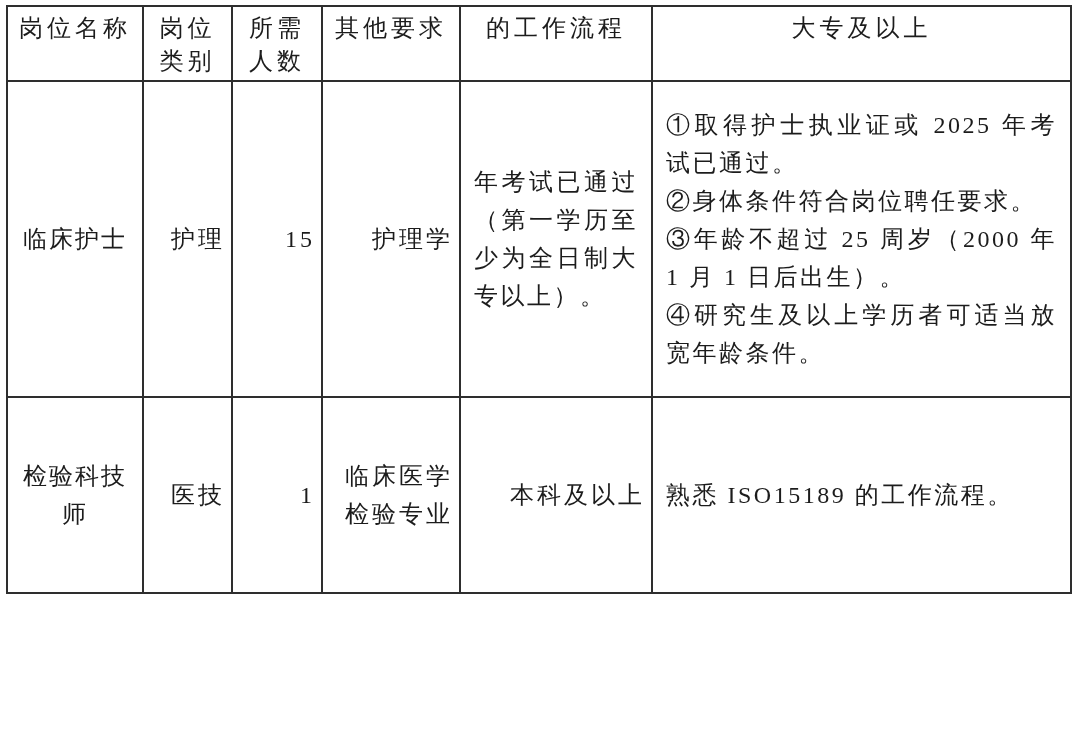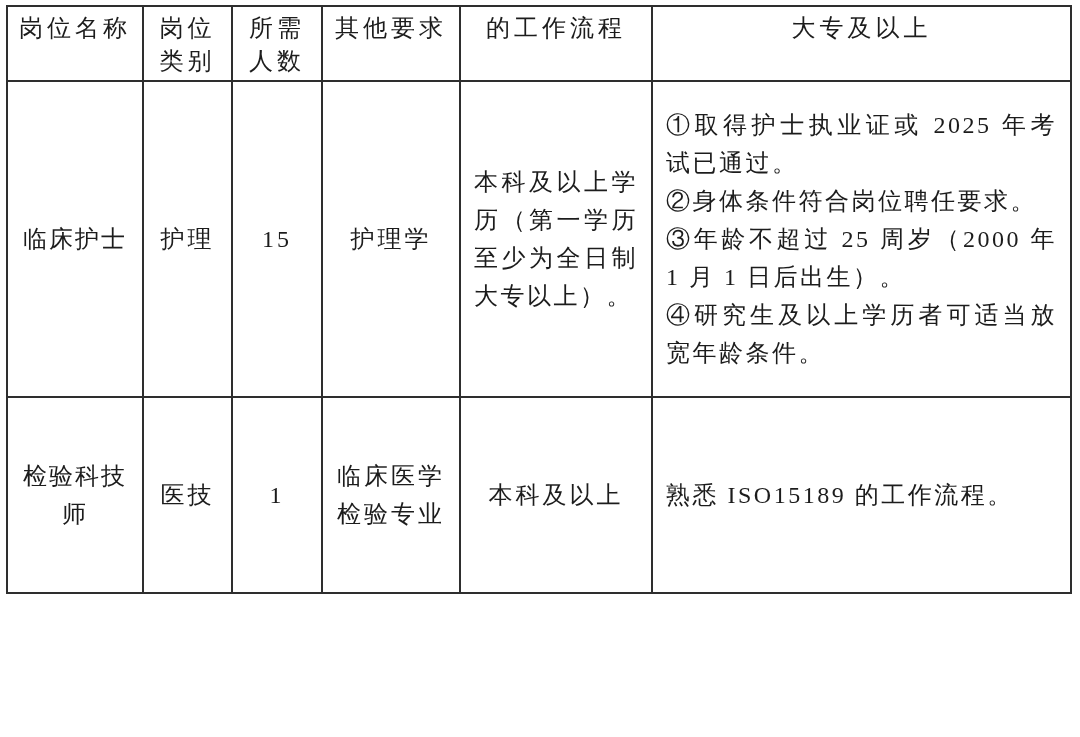--- a/index.html
+++ b/index.html
@@ -40,21 +40,21 @@
     vertical-align: top;
     text-align: center;
     padding: 5px 4px 2px 4px;
     line-height: 33px;
     letter-spacing: 4px;
     white-space: pre-line;
   }
   
   td.center {
     vertical-align: middle;
-    text-align: center;
+    text-align: right;
     letter-spacing: 3px;
     line-height: 38px;
     white-space: pre-line;
     padding: 16px 6px;
   }
   
   td.name {
     vertical-align: middle;
     text-align: center;
     letter-spacing: 2px;
@@ -95,21 +95,21 @@
         <th>的工作流程</th>
         <th>大专及以上</th>
       </tr>
     </thead>
     <tbody>
       <tr style="height:255px">
         <td class="name">临床护士</td>
         <td class="center">护理</td>
         <td class="center">15</td>
         <td class="center">护理学</td>
-        <td class="text">本科及以上学历（第一学历至少为全日制大专以上）。</td>
+        <td class="text">年考试已通过（第一学历至少为全日制大专以上）。</td>
         <td class="text">①取得护士执业证或 2025 年考试已通过。
 ②身体条件符合岗位聘任要求。
 ③年龄不超过 25 周岁（2000 年 1 月 1 日后出生）。
 ④研究生及以上学历者可适当放宽年龄条件。</td>
       </tr>
       <tr style="height:196px">
         <td class="name">检验科技师</td>
         <td class="center">医技</td>
         <td class="center">1</td>
         <td class="center">临床医学

